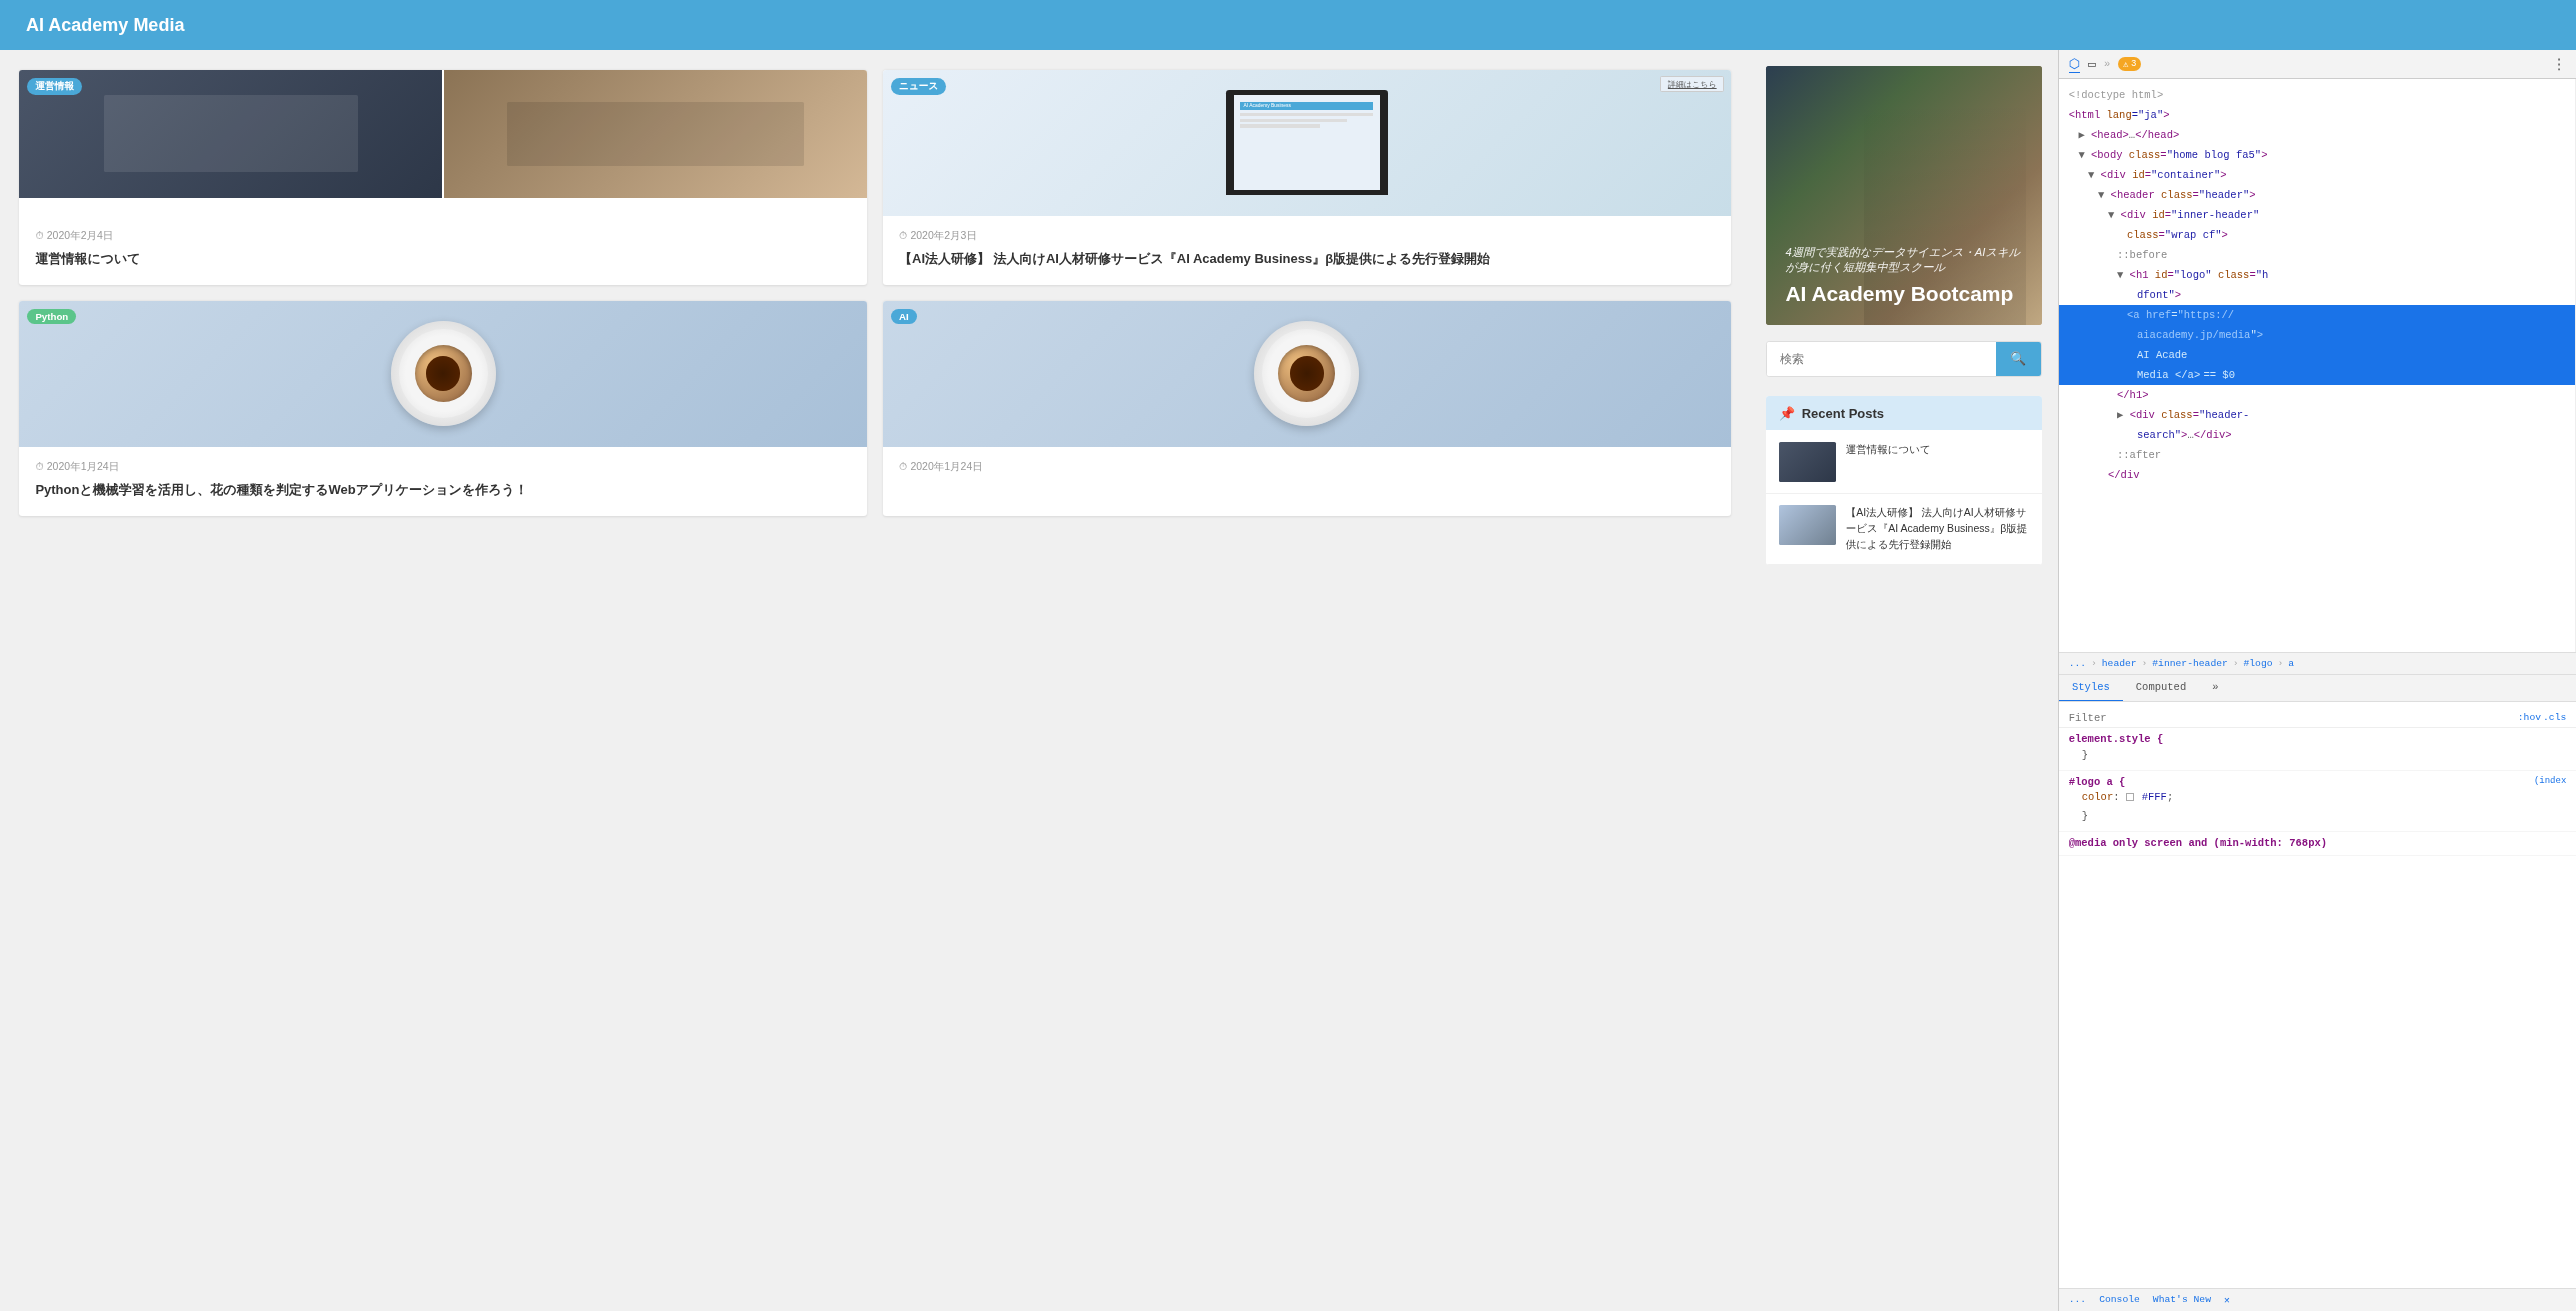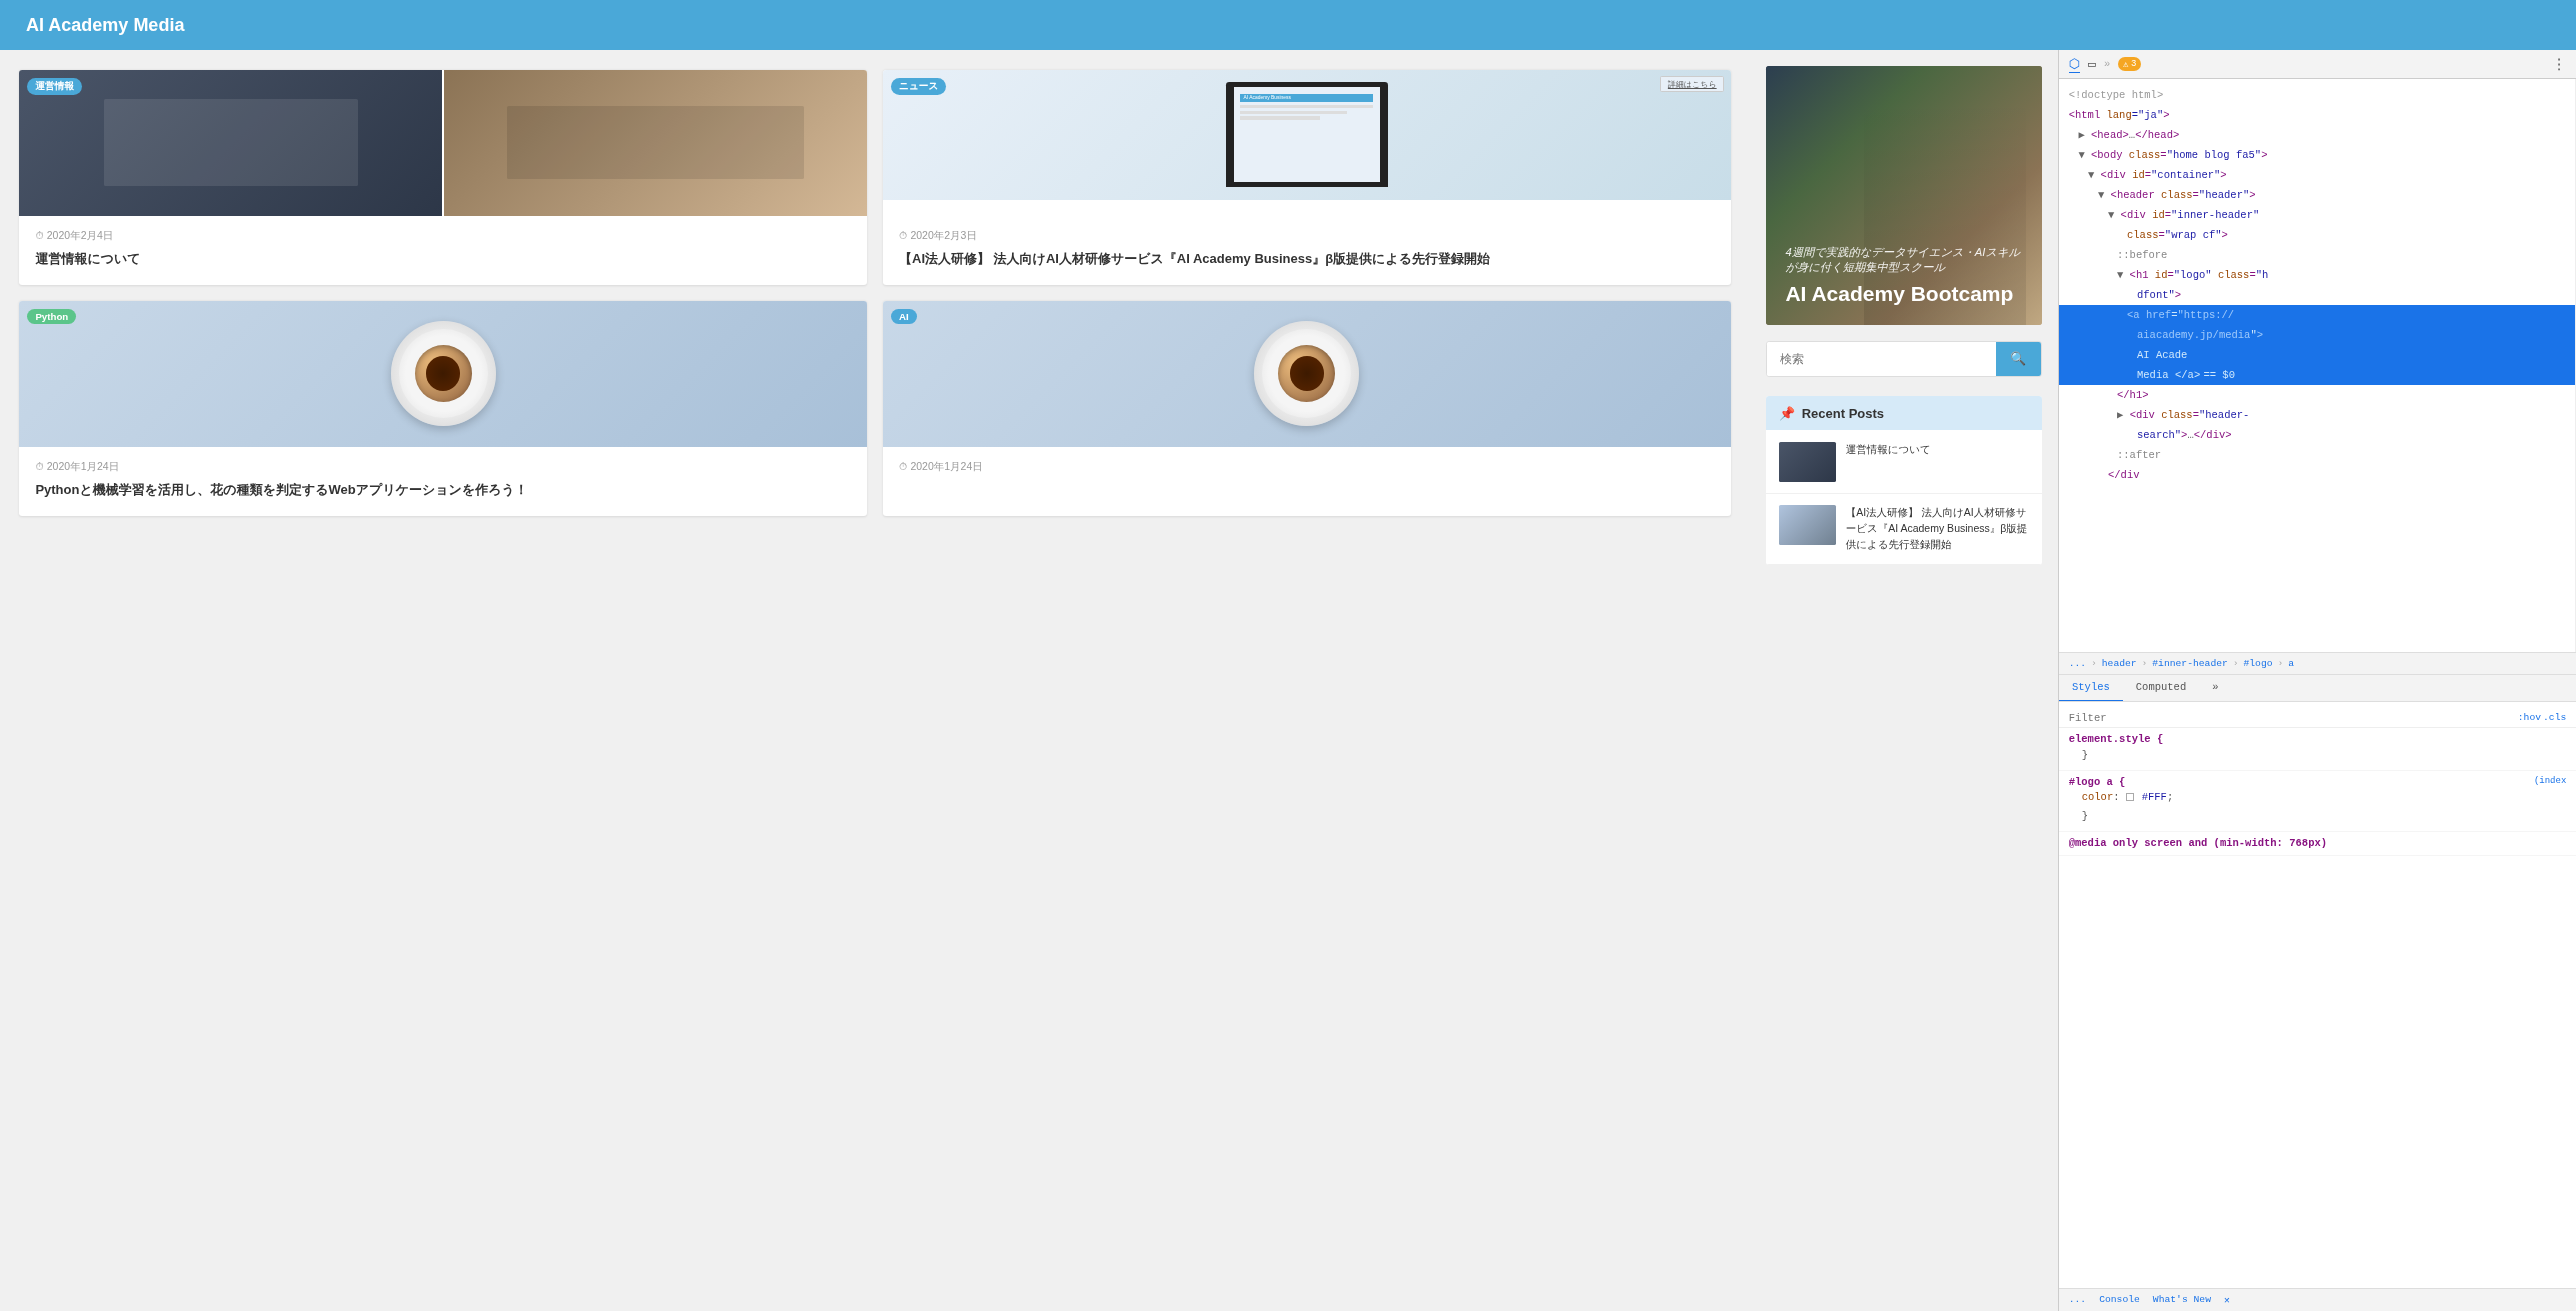--- a/index.html
+++ b/index.html
@@ -88,21 +88,21 @@
       top: 8px;
       left: 8px;
       font-weight: bold;
     }
 
     .badge-blue { background: #4aa8d8; }
 
     
     .double-image {
       display: flex;
-      height: 146px;
+      height: 128px;
       gap: 1.6px;
       position: relative;
     }
     .double-image-left, .double-image-right {
       flex: 1;
       background: #666;
       overflow: hidden;
     }
     .double-image-left {
       background: linear-gradient(135deg, #555 0%, #888 100%);
@@ -496,21 +496,21 @@
             <span>⏱</span>
             <span>2020年2月4日</span>
           </div>
           <h2 class="post-title">運営情報について</h2>
         </div>
       </article>
 
       <article class="post-card">
         <div class="post-card-image" style="position:relative;">
 
-          <div style="width:100%;height:130px;background:linear-gradient(135deg,#e8f0f8 0%,#c8dde8 100%);display:flex;align-items:center;justify-content:center;position:relative;">
+          <div style="width:100%;height:146px;background:linear-gradient(135deg,#e8f0f8 0%,#c8dde8 100%);display:flex;align-items:center;justify-content:center;position:relative;">
 
             <div style="width:162px;height:105px;background:#222;border-radius:3.2px 3.2px 0 0;overflow:hidden;display:flex;align-items:center;justify-content:center;">
               <div style="width:90%;height:90%;background:#e8f0f8;padding:6.5px;font-size:5.7px;color:#333;">
                 <div style="background:#4aa8d8;color:white;padding:1.6px 3.2px;margin-bottom:3.2px;font-size:4.9px;">AI Academy Business</div>
                 <div style="height:3.2px;background:#ddd;margin-bottom:2.4px;"></div>
                 <div style="height:3.2px;background:#ddd;margin-bottom:2.4px;width:80%;"></div>
                 <div style="height:3.2px;background:#ddd;margin-bottom:2.4px;width:60%;"></div>
               </div>
             </div>
             <span class="badge badge-blue" style="position:absolute;top:8px;left:8px;">ニュース</span>

